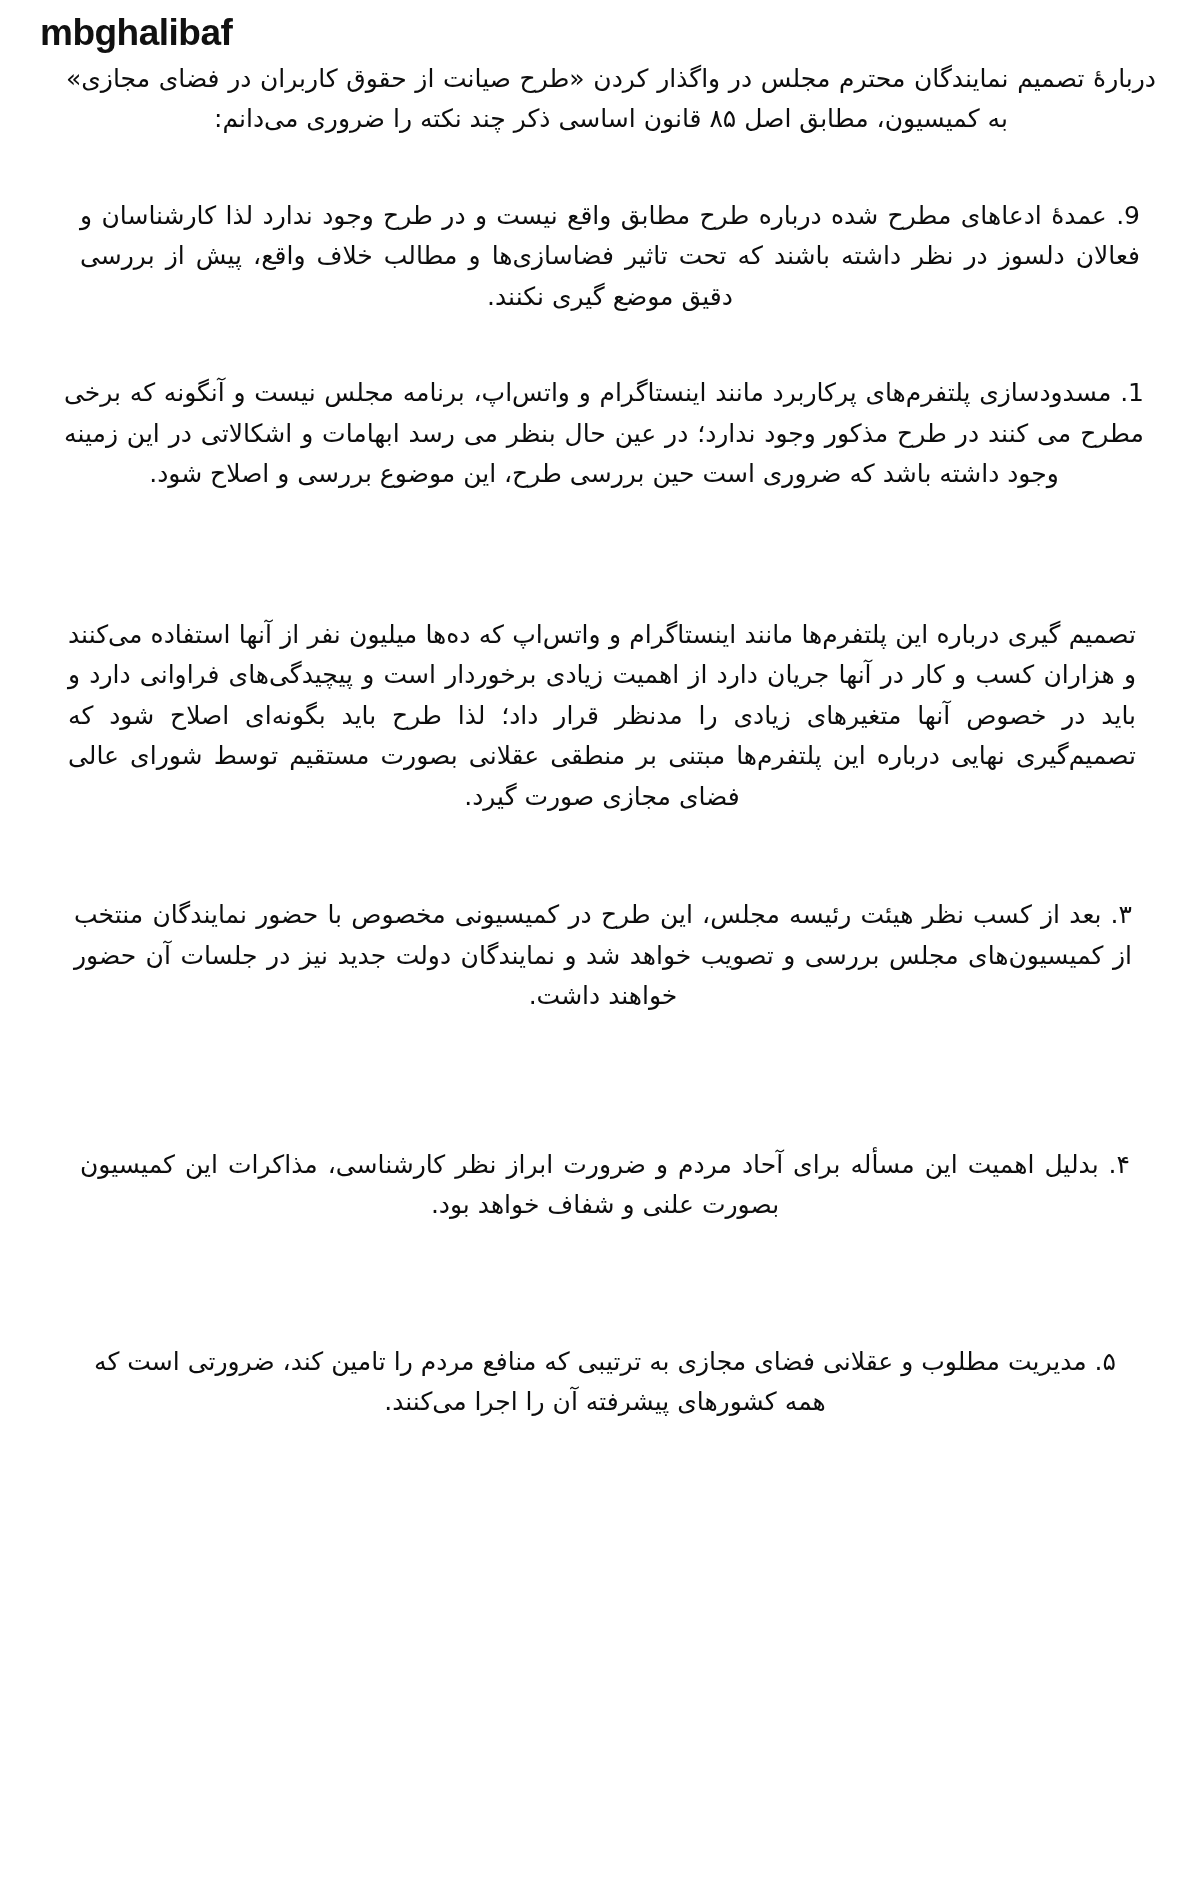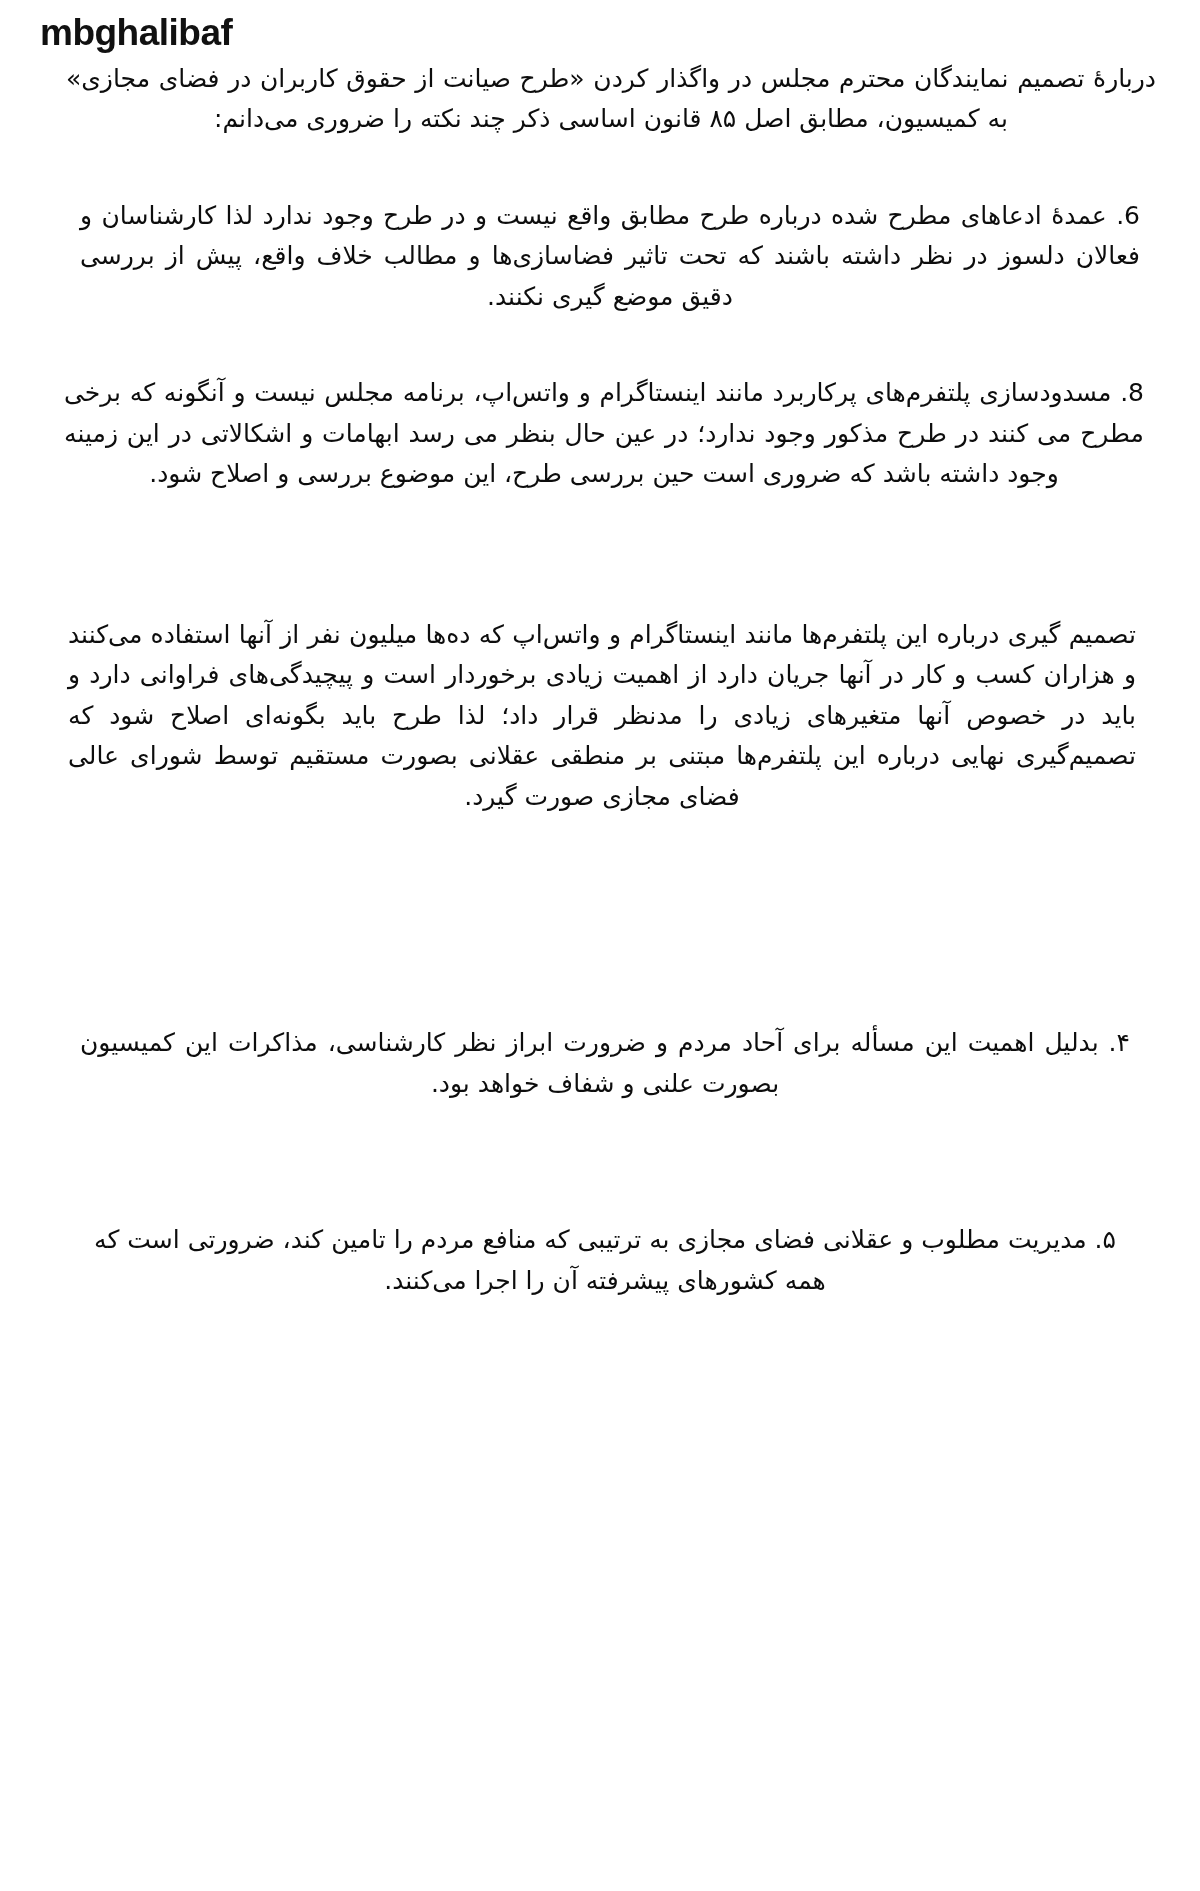--- a/index.html
+++ b/index.html
@@ -79,32 +79,33 @@
   <div class="handle-row">
     <span class="handle">mbghalibaf</span>
   </div>
 
   <div class="body-text">
 
     <p class="para intro">دربارهٔ تصمیم نمایندگان محترم مجلس در واگذار کردن «طرح صیانت از حقوق کاربران در فضای مجازی» به کمیسیون، مطابق اصل ۸۵ قانون اساسی ذکر چند نکته را ضروری می‌دانم:</p>
 
     <div class="gap-md"></div>
 
-    <p class="para item-1">6. عمدهٔ ادعاهای مطرح شده درباره طرح مطابق واقع نیست و در طرح وجود ندارد لذا کارشناسان و فعالان دلسوز در نظر داشته باشند که تحت تاثیر فضاسازی‌ها و مطالب خلاف واقع، پیش از بررسی دقیق موضع گیری نکنند.</p>
+    <p class="para item-1">9. عمدهٔ ادعاهای مطرح شده درباره طرح مطابق واقع نیست و در طرح وجود ندارد لذا کارشناسان و فعالان دلسوز در نظر داشته باشند که تحت تاثیر فضاسازی‌ها و مطالب خلاف واقع، پیش از بررسی دقیق موضع گیری نکنند.</p>
 
     <div class="gap-md"></div>
 
-    <p class="para item-2">8. مسدودسازی پلتفرم‌های پرکاربرد مانند اینستاگرام و واتس‌اپ، برنامه مجلس نیست و آنگونه که برخی مطرح می کنند در طرح مذکور وجود ندارد؛ در عین حال بنظر می رسد ابهامات و اشکالاتی در این زمینه وجود داشته باشد که ضروری است حین بررسی طرح، این موضوع بررسی و اصلاح شود.</p>
+    <p class="para item-2">1. مسدودسازی پلتفرم‌های پرکاربرد مانند اینستاگرام و واتس‌اپ، برنامه مجلس نیست و آنگونه که برخی مطرح می کنند در طرح مذکور وجود ندارد؛ در عین حال بنظر می رسد ابهامات و اشکالاتی در این زمینه وجود داشته باشد که ضروری است حین بررسی طرح، این موضوع بررسی و اصلاح شود.</p>
 
     <div class="gap-xxl"></div>
 
     <p class="para item-blk">تصمیم گیری درباره این پلتفرم‌ها مانند اینستاگرام و واتس‌اپ که ده‌ها میلیون نفر از آنها استفاده می‌کنند و هزاران کسب و کار در آنها جریان دارد از اهمیت زیادی برخوردار است و پیچیدگی‌های فراوانی دارد و باید در خصوص آنها متغیرهای زیادی را مدنظر قرار داد؛ لذا طرح باید بگونه‌ای اصلاح شود که تصمیم‌گیری نهایی درباره این پلتفرم‌ها مبتنی بر منطقی عقلانی بصورت  مستقیم توسط شورای عالی فضای مجازی صورت گیرد.</p>
 
     <div class="gap-lg"></div>
 
+    <p class="para item-3">۳. بعد از کسب نظر هیئت رئیسه مجلس، این طرح در کمیسیونی مخصوص با حضور نمایندگان منتخب از کمیسیون‌های مجلس بررسی و تصویب خواهد شد و نمایندگان دولت جدید نیز در جلسات آن حضور خواهند داشت.</p>
 
     <div class="gap-xl"></div>
 
     <p class="para item-4">۴. بدلیل اهمیت این مسأله برای آحاد مردم  و ضرورت ابراز نظر کارشناسی، مذاکرات این کمیسیون بصورت علنی و شفاف خواهد بود.</p>
 
     <div class="gap-xl"></div>
 
     <p class="para item-5">۵. مدیریت مطلوب و عقلانی فضای مجازی به ترتیبی که منافع مردم را تامین کند، ضرورتی است که همه کشورهای پیشرفته آن را اجرا می‌کنند.</p>
 
   </div>

